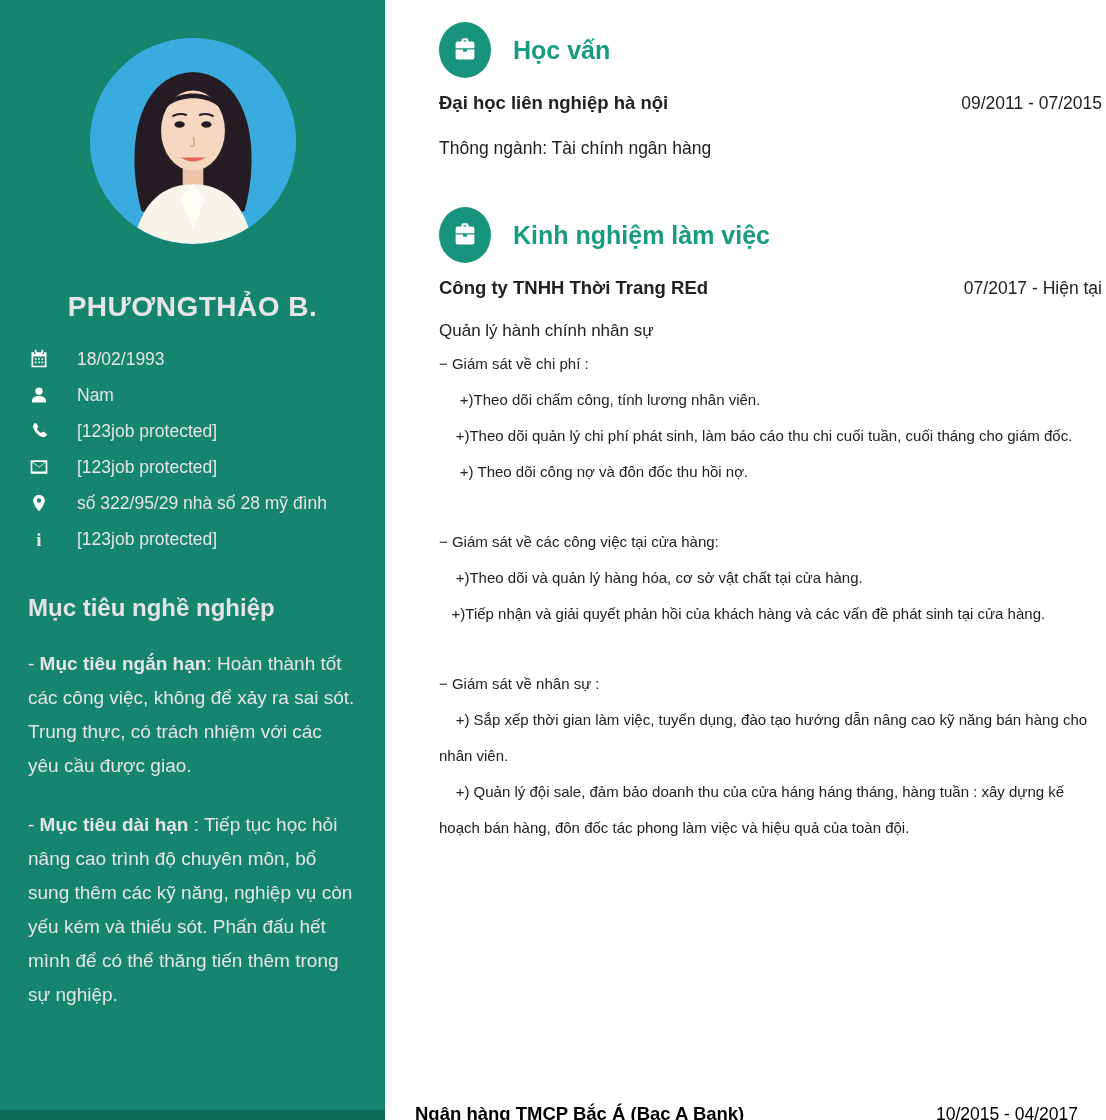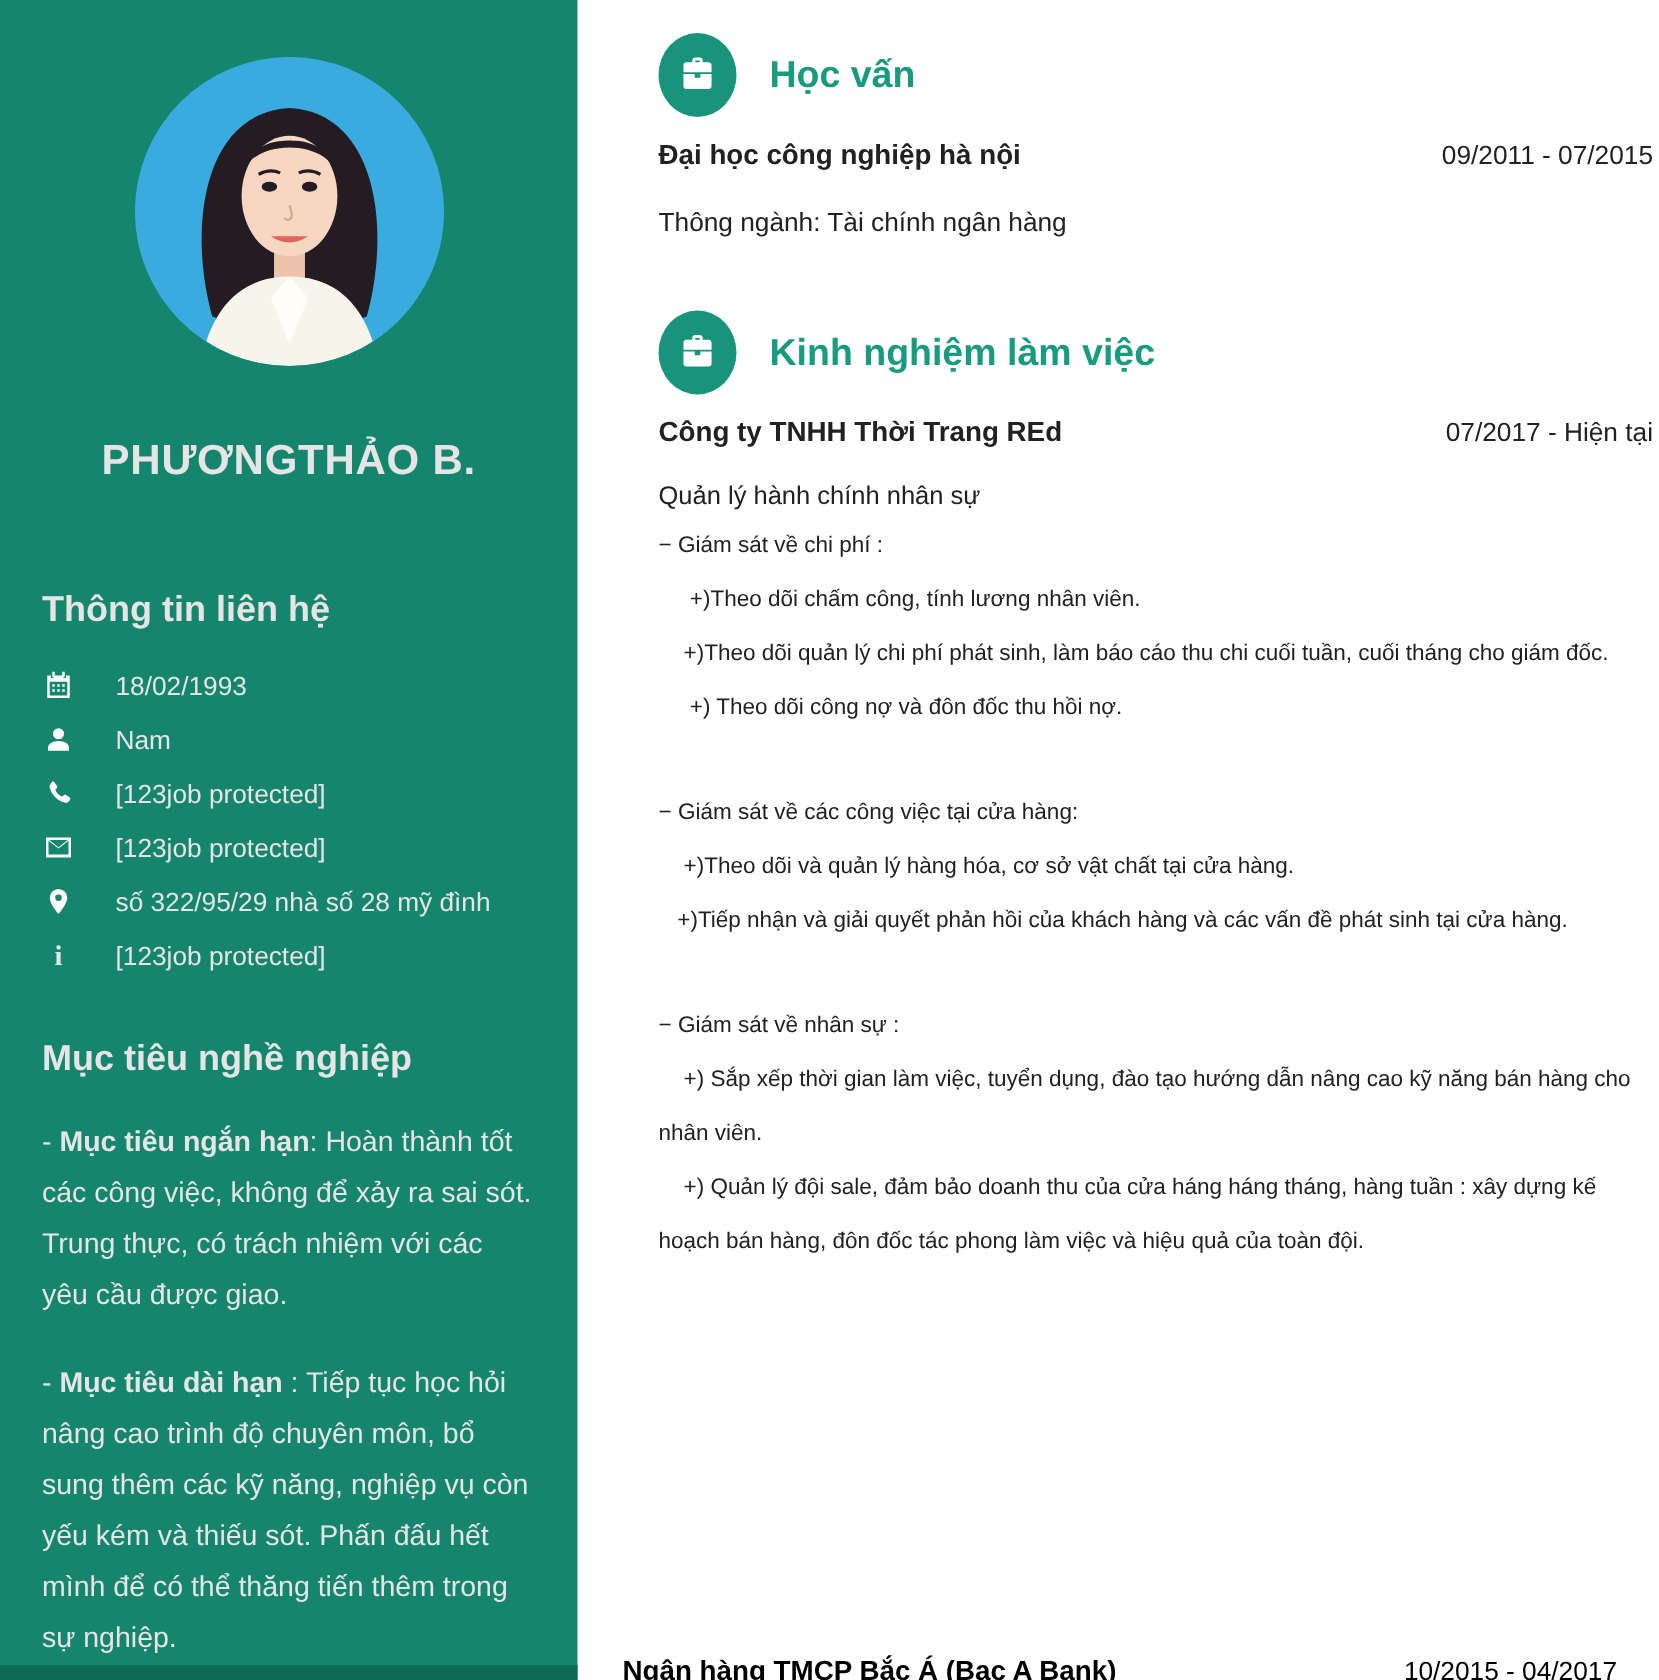--- a/index.html
+++ b/index.html
@@ -78,21 +78,20 @@
           <ellipse cx="113" cy="84" rx="5" ry="3.2" fill="#241c22"></ellipse>
           <path d="M80 76 q7 -4 14 -1 M106 75 q7 -3 14 1" stroke="#241c22" stroke-width="2" fill="none"></path>
           <path d="M42 200 C50 158 72 142 100 142 C128 142 150 158 158 200 Z" fill="#f7f4ec"></path>
           <path d="M100 142 l-12 14 12 30 12 -30 Z" fill="#fffdf8"></path>
         </g>
       </svg>
     </div>
 
     <div class="person-name">PHƯƠNGTHẢO B.</div>
 
-    <h2 class="side-heading contact-heading">Thông tin liên hệ</h2>
 
     <div class="contact-list">
 
       <div class="contact-item">
         <span class="ico">
           <svg viewBox="0 0 24 24">
               <path d="M7 1h2v4H7zM15 1h2v4h-2zM3 4h3v2h2V4h8v2h2V4h3v18H3zM5 9v11h14V9zm2 2h2v2H7zm4 0h2v2h-2zm4 0h2v2h-2zm-8 4h2v2H7zm4 0h2v2h-2zm4 0h2v2h-2z"></path>
             </svg>
         </span>
         <span>18/02/1993</span>
@@ -156,21 +155,21 @@
 
     <div class="section-header edu-header">
       <span class="badge">
         <svg viewBox="0 0 24 24">
             <path d="M9.2 5.2V4.2c0-.9.7-1.6 1.6-1.6h2.4c.9 0 1.6.7 1.6 1.6v1h3.1c.9 0 1.6.7 1.6 1.6v3.7H4.5V6.8c0-.9.7-1.6 1.6-1.6h3.1zm1.6-1v1h2.4v-1h-2.4zM4.5 11.5h6v1.9h3v-1.9h6v6.4c0 .9-.7 1.6-1.6 1.6H6.1c-.9 0-1.6-.7-1.6-1.6v-6.4z"></path>
           </svg>
       </span>
       <span class="section-title">Học vấn</span>
     </div>
     <div class="row-split edu-row">
-      <span class="org-name">Đại học công nghiệp hà nội</span>
+      <span class="org-name">Đại học liên nghiệp hà nội</span>
       <span class="date-range">09/2011 - 07/2015</span>
     </div>
     <div class="major-line">Thông ngành: Tài chính ngân hàng</div>
 
     <div class="section-header exp-header">
       <span class="badge">
         <svg viewBox="0 0 24 24">
             <path d="M9.2 5.2V4.2c0-.9.7-1.6 1.6-1.6h2.4c.9 0 1.6.7 1.6 1.6v1h3.1c.9 0 1.6.7 1.6 1.6v3.7H4.5V6.8c0-.9.7-1.6 1.6-1.6h3.1zm1.6-1v1h2.4v-1h-2.4zM4.5 11.5h6v1.9h3v-1.9h6v6.4c0 .9-.7 1.6-1.6 1.6H6.1c-.9 0-1.6-.7-1.6-1.6v-6.4z"></path>
           </svg>
       </span>

